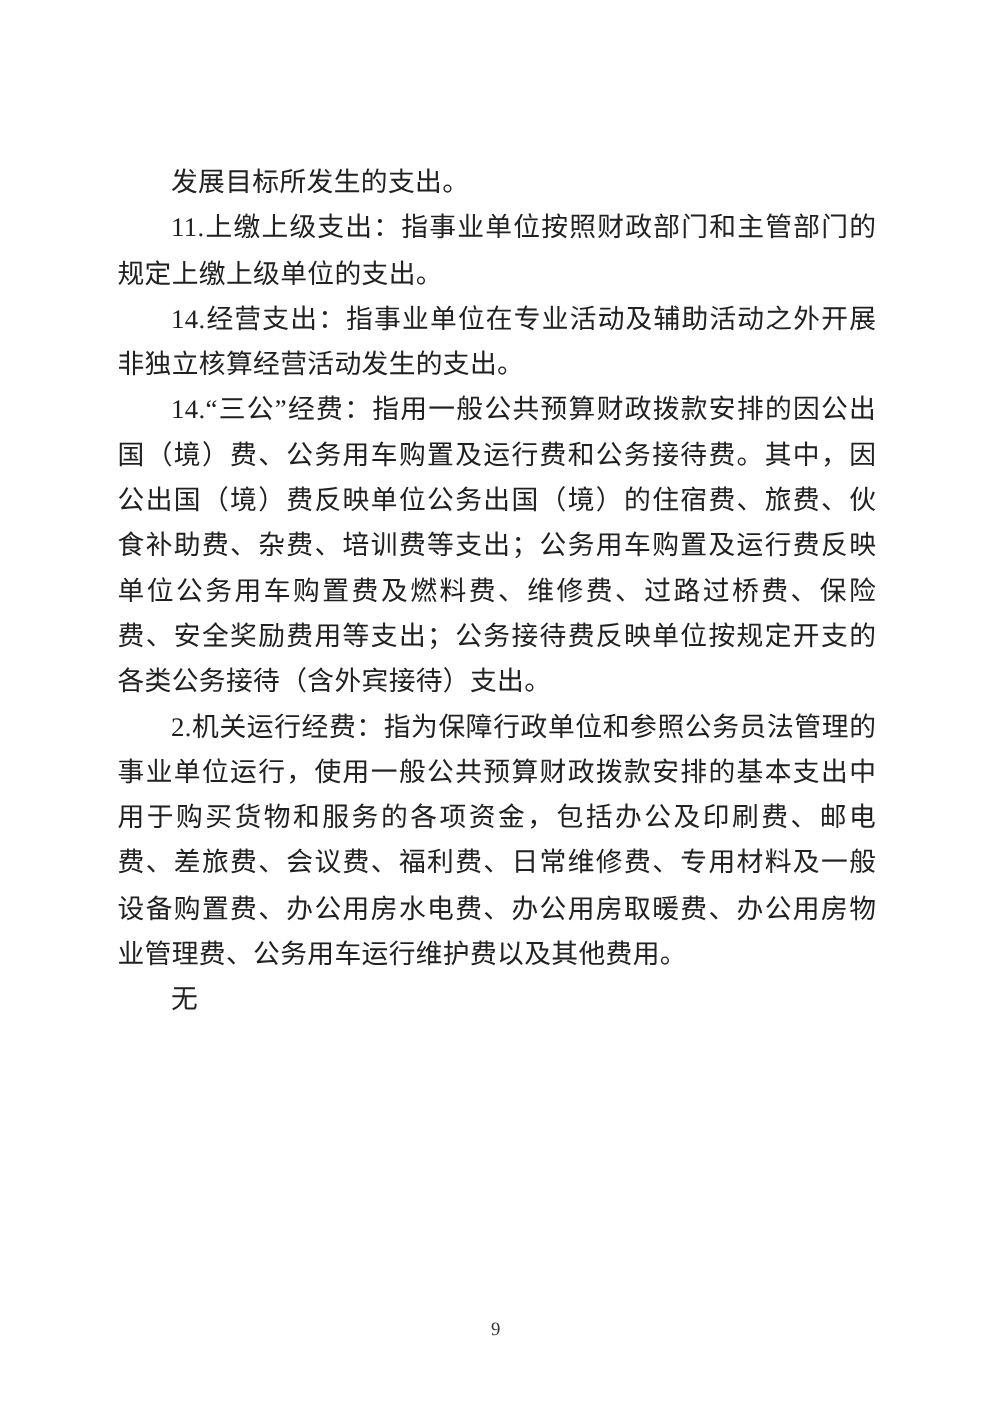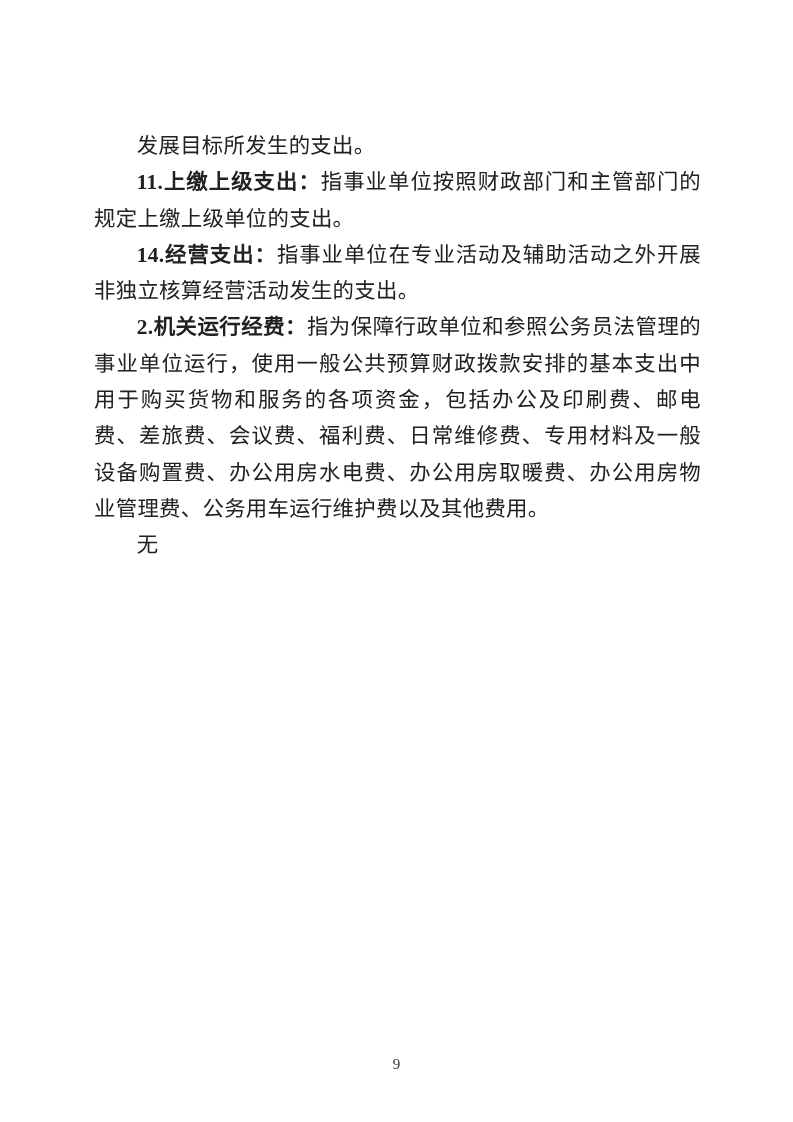--- a/index.html
+++ b/index.html
@@ -33,21 +33,21 @@
     margin: 0;
     padding: 0;
     font-size: 21.4px;
     line-height: 36.3px;
     text-align: justify;
     text-justify: inter-ideograph;
     text-indent: 2em;
     letter-spacing: 0.3px;
   }
   p.para .para-label {
-    font-weight: bold;
+    font-weight: normal;
   }
   .footer {
     position: absolute;
     left: 0;
     top: 1038px;
     width: 793px;
     text-align: center;
     font-size: 15px;
     line-height: 20px;
     color: #333333;
@@ -59,20 +59,21 @@
 <div class="page">
   <div class="content">
 
     <p class="para"><span class="para-label"></span><span class="para-text">发展目标所发生的支出。</span></p>
 
     <p class="para"><span class="para-label">11.上缴上级支出：</span><span class="para-text">指事业单位按照财政部门和主管部门的规定上缴上级单位的支出。</span></p>
 
     <p class="para"><span class="para-label">14.经营支出：</span><span class="para-text">指事业单位在专业活动及辅助活动之外开展非独立核算经营活动发生的支出。</span></p>
 
 
+    <p class="para"><span class="para-label">14.“三公”经费：</span><span class="para-text">指用一般公共预算财政拨款安排的因公出国（境）费、公务用车购置及运行费和公务接待费。其中，因公出国（境）费反映单位公务出国（境）的住宿费、旅费、伙食补助费、杂费、培训费等支出；公务用车购置及运行费反映单位公务用车购置费及燃料费、维修费、过路过桥费、保险费、安全奖励费用等支出；公务接待费反映单位按规定开支的各类公务接待（含外宾接待）支出。</span></p>
 
     <p class="para"><span class="para-label">2.机关运行经费：</span><span class="para-text">指为保障行政单位和参照公务员法管理的事业单位运行，使用一般公共预算财政拨款安排的基本支出中用于购买货物和服务的各项资金，包括办公及印刷费、邮电费、差旅费、会议费、福利费、日常维修费、专用材料及一般设备购置费、办公用房水电费、办公用房取暖费、办公用房物业管理费、公务用车运行维护费以及其他费用。</span></p>
 
     <p class="para"><span class="para-label"></span><span class="para-text">无</span></p>
 
   </div>
 
   <div class="footer">9</div>
 </div>
 

